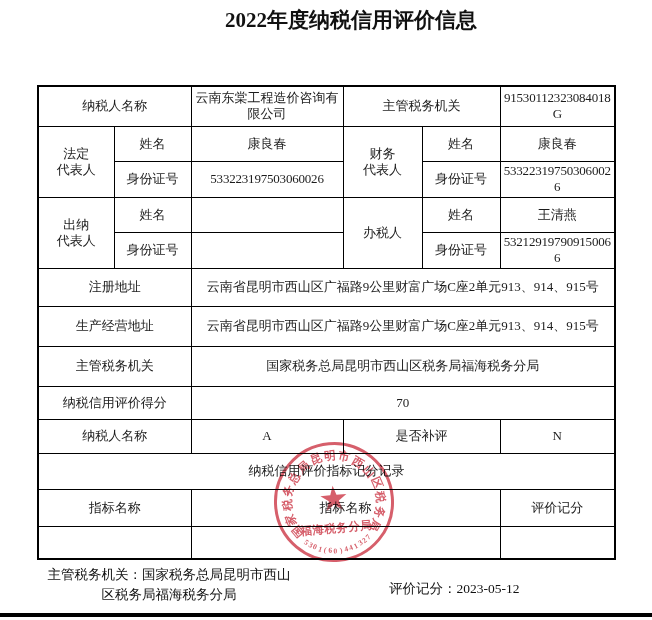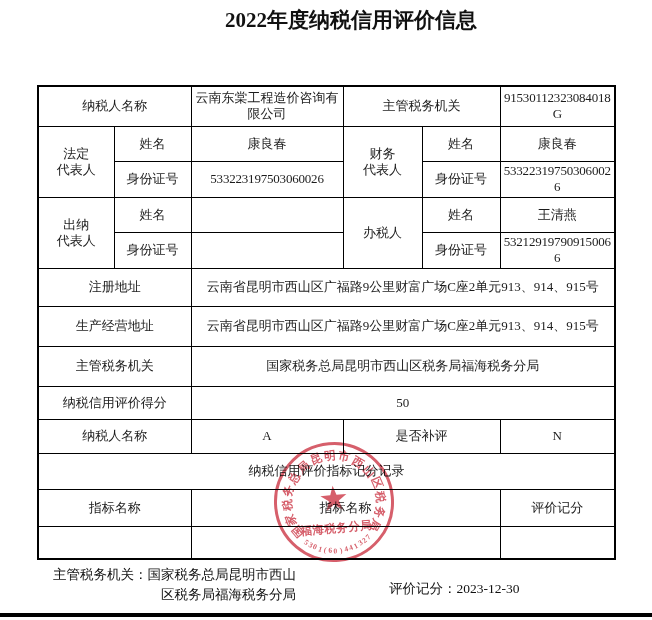--- a/index.html
+++ b/index.html
@@ -21,21 +21,21 @@
     border:1px solid #000;
     text-align:center;vertical-align:middle;
     font-size:13px;line-height:1.22;
     padding:1px 2px;overflow:hidden;
   }
   .pre{white-space:pre-line;margin-top:24px;}
   .num{font-size:12.4px;word-break:break-all;letter-spacing:-0.2px;}
   .wrapany{word-break:break-all;}
   .footer-left{
     position:absolute;left:42px;top:565px;width:254px;
-    text-align:right;font-size:13.5px;line-height:1.5;color:#111;
+    text-align:center;font-size:13.5px;line-height:1.5;color:#111;
   }
   .footer-right{
     position:absolute;left:389px;top:580px;font-size:13.5px;color:#111;
   }
   .bottom-bar{
     position:absolute;left:0;top:613px;width:652px;height:4px;background:#000;
   }
   .seal{
     position:absolute;left:274px;top:442px;width:120px;height:120px;
     pointer-events:none;mix-blend-mode:multiply;opacity:0.85;
@@ -118,21 +118,21 @@
     <tr style="height:40px">
       <td colspan="2">生产经营地址</td>
       <td colspan="4" class="wrapany">云南省昆明市西山区广福路9公里财富广场C座2单元913、914、915号</td>
     </tr>
     <tr style="height:40px">
       <td colspan="2">主管税务机关</td>
       <td colspan="4">国家税务总局昆明市西山区税务局福海税务分局</td>
     </tr>
     <tr style="height:33px">
       <td colspan="2">纳税信用评价得分</td>
-      <td colspan="4">50</td>
+      <td colspan="4">70</td>
     </tr>
     <tr style="height:34px">
       <td colspan="2">纳税人名称</td>
       <td>A</td>
       <td colspan="2">是否补评</td>
       <td>N</td>
     </tr>
     <tr style="height:36px">
       <td colspan="6">纳税信用评价指标记分记录</td>
     </tr>
@@ -182,16 +182,16 @@
     <span class="arc" style="left: 82.7714px; top: 103.387px; font-size: 7.5px; transform: translate(-50%, -50%) rotate(332.308deg);">3</span>
     <span class="arc" style="left: 87.2913px; top: 100.696px; font-size: 7.5px; transform: translate(-50%, -50%) rotate(326.154deg);">2</span>
     <span class="arc" style="left: 91.4966px; top: 97.5362px; font-size: 7.5px; transform: translate(-50%, -50%) rotate(320deg);">7</span>
   </div>
 
 <div class="footer-left">
   <span>主管税务机关：</span><span>国家税务总局昆明市西山区税务局福海税务分局</span>
 </div>
 
 <div class="footer-right">
-  <span>评价记分：</span><span>2023-12-30</span>
+  <span>评价记分：</span><span>2023-05-12</span>
 </div>
 
 <div class="bottom-bar"></div>
 
 </body></html>

